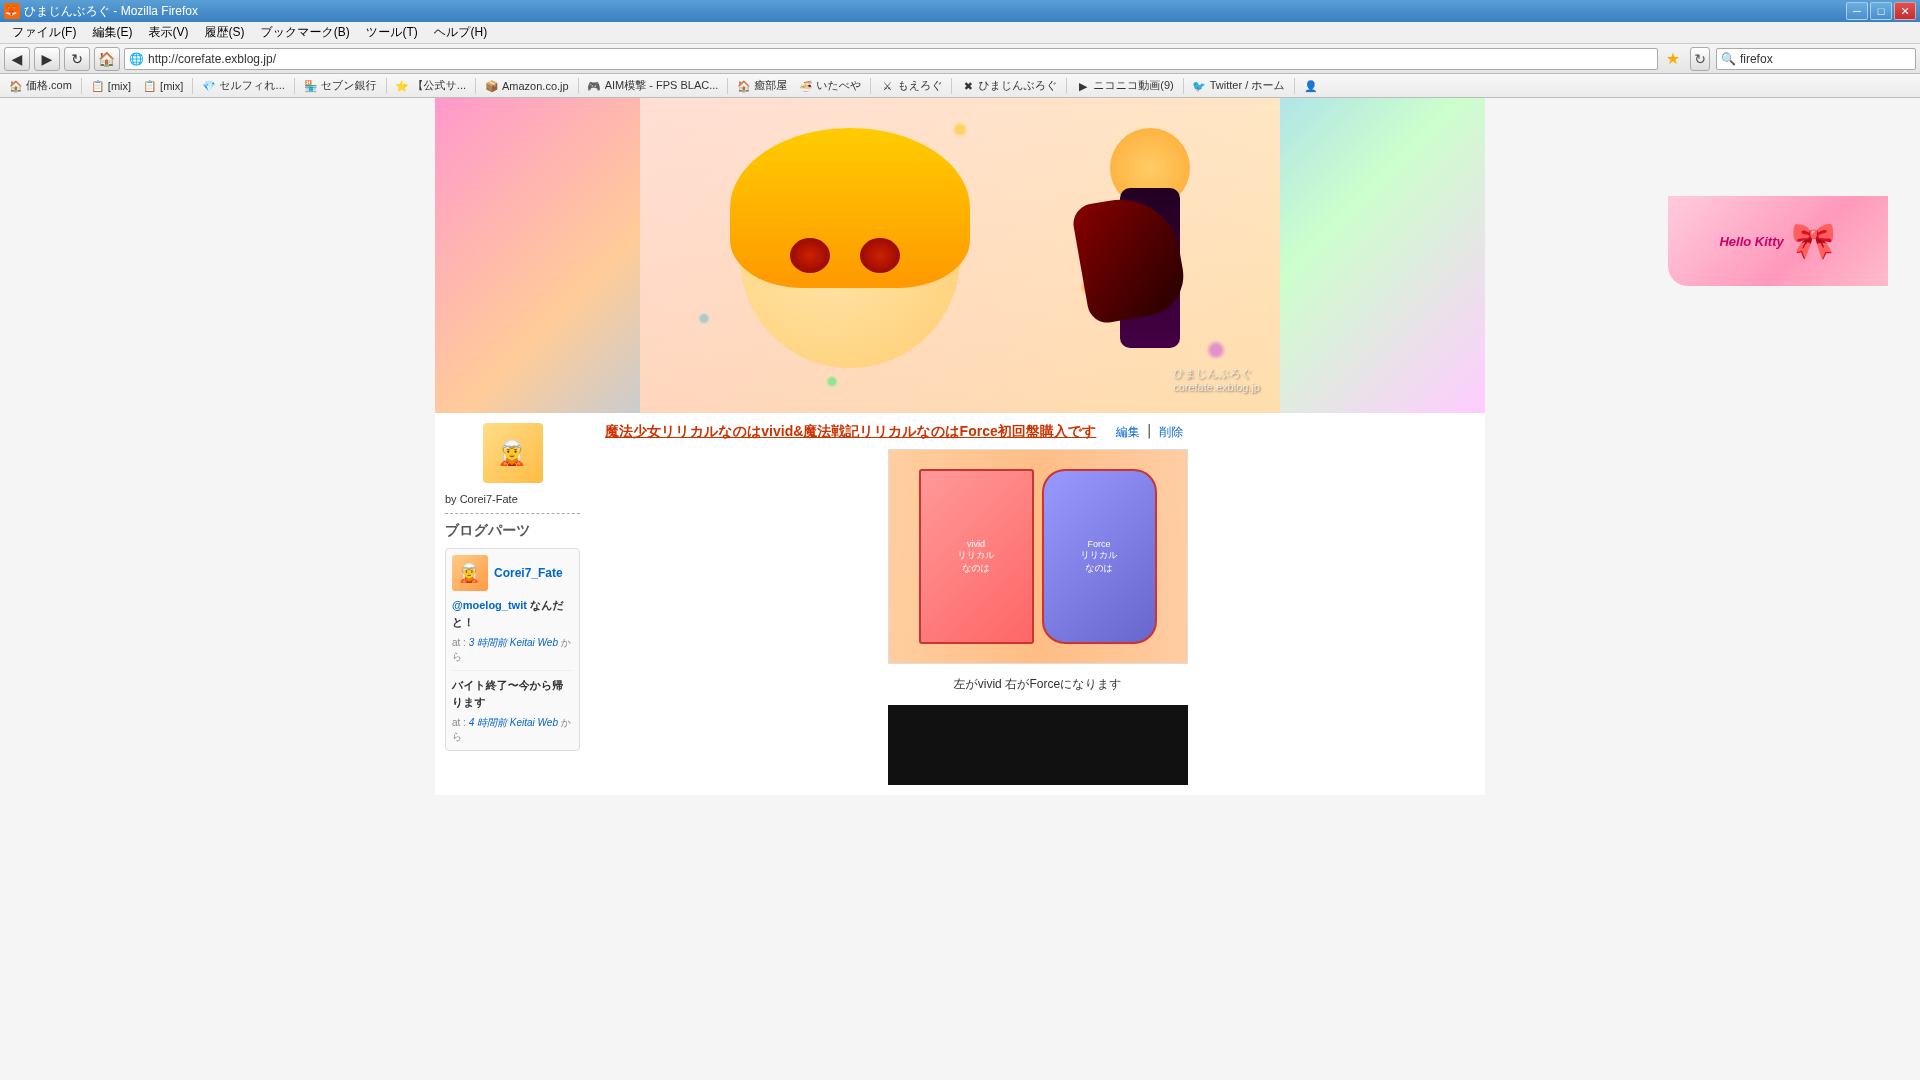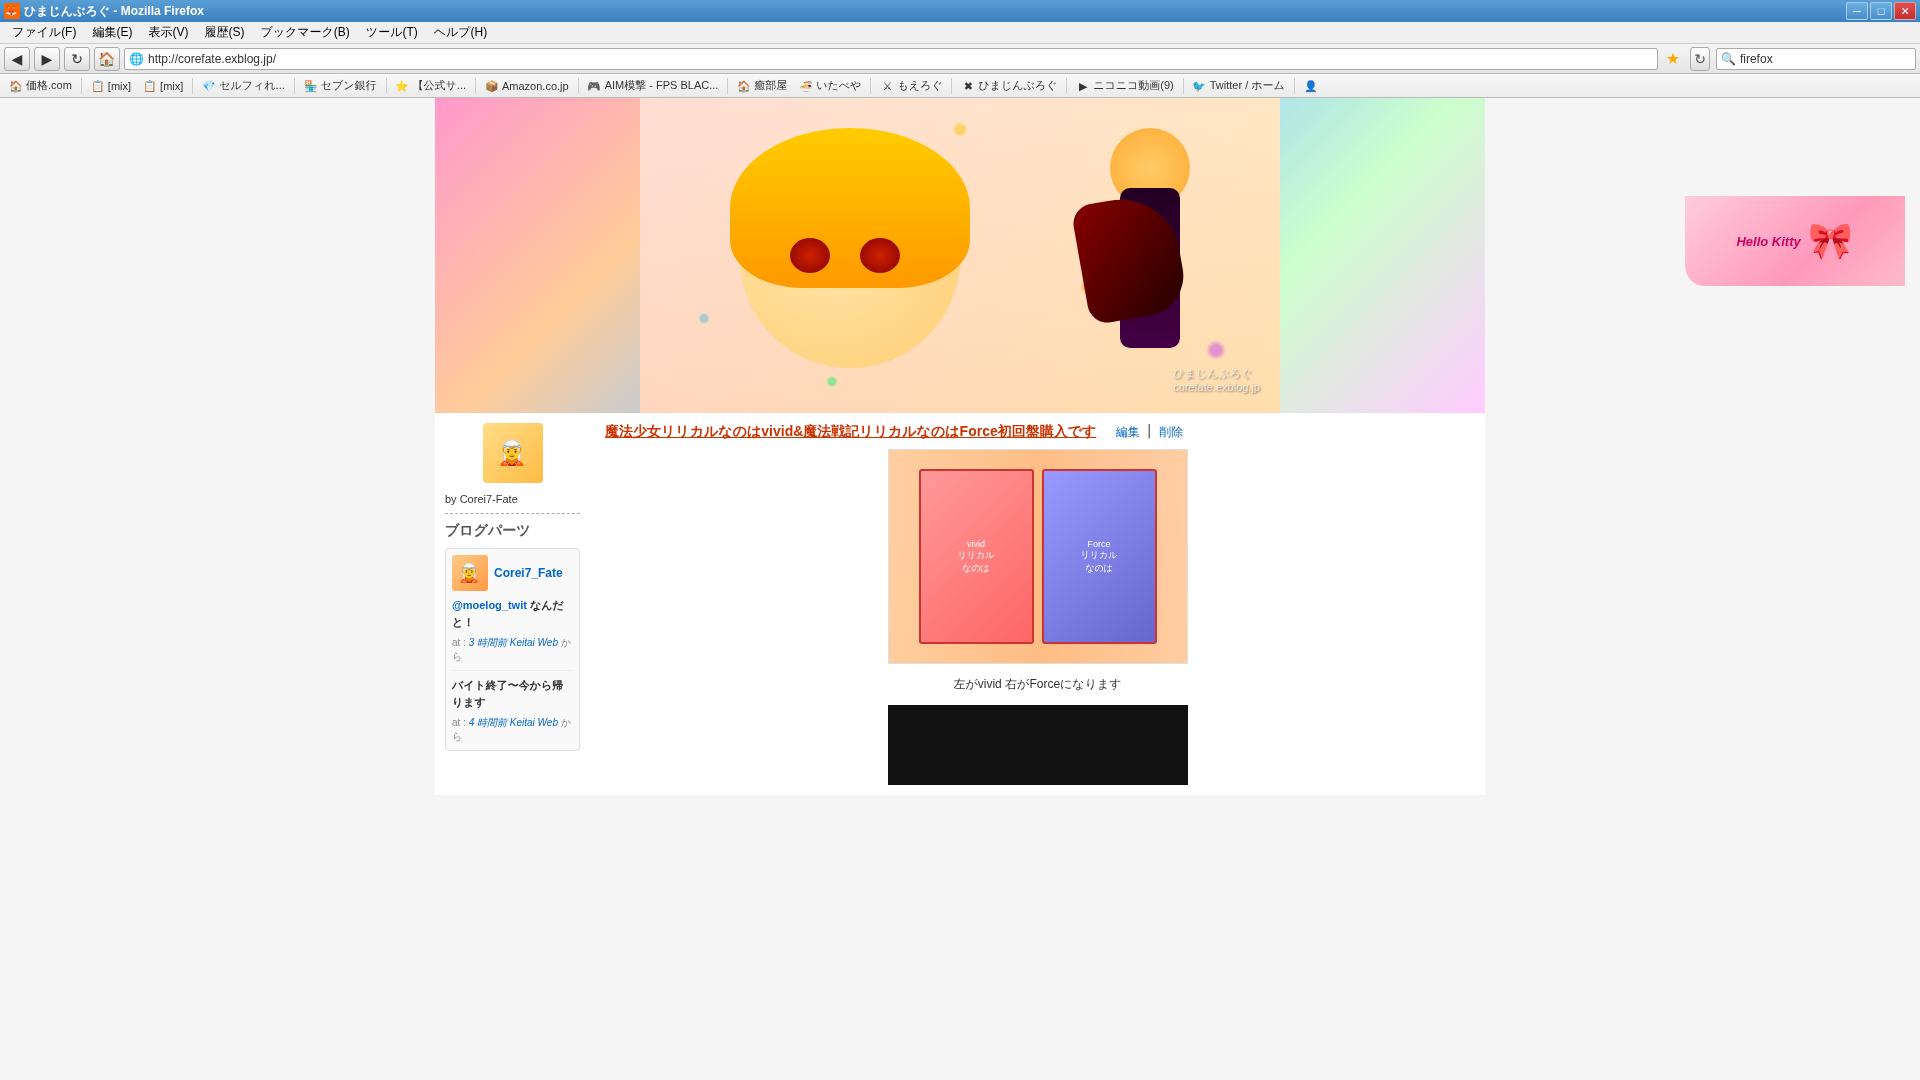--- a/index.html
+++ b/index.html
@@ -9,21 +9,21 @@
     .title-bar {
       background: linear-gradient(to bottom, #5a9fd4, #3a7fc1);
       height: 22px;
       display: flex;
       align-items: center;
       padding: 0 4px;
       color: white;
       font-size: 12px;
     }
     .title-bar-icon { width: 16px; height: 16px; margin-right: 4px; display: inline-block; background: #ff6600; border-radius: 2px; font-size: 10px; color: white; text-align: center; line-height: 16px; }
-    .title-bar-text { flex: 1; font-size: 12px; font-weight: bold; }
+    .title-bar-text { flex: 1; font-size: 12px; font-weight: normal; }
     .title-bar-buttons { display: flex; gap: 2px; }
     .title-btn { width: 22px; height: 18px; border: 1px solid rgba(255,255,255,0.5); border-radius: 2px; background: linear-gradient(to bottom, #6aafdf, #4a8fcf); color: white; display: flex; align-items: center; justify-content: center; font-size: 11px; cursor: pointer; }
     .title-btn.close { background: linear-gradient(to bottom, #e05050, #c03030); }
     
     
     .menu-bar {
       background: #f0f0f0;
       height: 22px;
       display: flex;
       align-items: center;
@@ -413,21 +413,21 @@
     <span>Twitter / ホーム</span>
   </div>
   <div class="bookmark-separator"></div>
   <div class="bookmark-item">
     <span class="bookmark-icon">👤</span>
   </div>
 </div>
 
 <div class="browser-content" style="height: calc(1080px - 98px); overflow-y: hidden; background: #f5f5f5;">
 
-  <div style="position:absolute; right:15px; top:98px; width:220px; height:90px; background:linear-gradient(135deg, #ffccdd 0%, #ff99bb 60%, #ffbbcc 100%); border-bottom-left-radius: 20px; z-index:100; display:flex; align-items:center; justify-content:center; padding:8px;">
+  <div style="position:absolute; right:32px; top:98px; width:220px; height:90px; background:linear-gradient(135deg, #ffccdd 0%, #ff99bb 60%, #ffbbcc 100%); border-bottom-left-radius: 20px; z-index:100; display:flex; align-items:center; justify-content:center; padding:8px;">
     <span style="font-size:13px; color:#cc0066; font-weight:bold; font-style:italic;">Hello Kitty</span>
     <span style="font-size:36px; margin-left:8px;">🎀</span>
   </div>
 
   <div class="blog-wrapper">
 
     <div class="header-image">
       <div class="header-image-inner">
         <div class="sparkle-bg"></div>
 
@@ -513,21 +513,21 @@
         </div>
 
 
         <div class="article-image">
           <div class="article-image-inner">
 
             <div class="product-boxes">
               <div class="product-box" style="background:linear-gradient(135deg, #ff9999, #ff6666); width:115px; height:175px;">
                 <div style="font-size:9px; color:white; text-align:center; padding:4px;">vivid<br>リリカル<br>なのは</div>
               </div>
-              <div class="product-box" style="background:linear-gradient(135deg, #9999ff, #6666cc); width:115px; height:175px;">
+              <div class="product-box" style="background:linear-gradient(135deg, #9999ff, #6666cc); width:115px; height:175px;border-radius:23px;">
                 <div style="font-size:9px; color:white; text-align:center; padding:4px;">Force<br>リリカル<br>なのは</div>
               </div>
             </div>
           </div>
         </div>
 
         <p class="article-caption" style="text-align:center; margin: 0 auto 12px; max-width:500px;">左がvivid 右がForceになります</p>
 
         <div class="article-image2" style="width:300px; height:80px; background:#111; margin: 0 auto;"></div>
 

